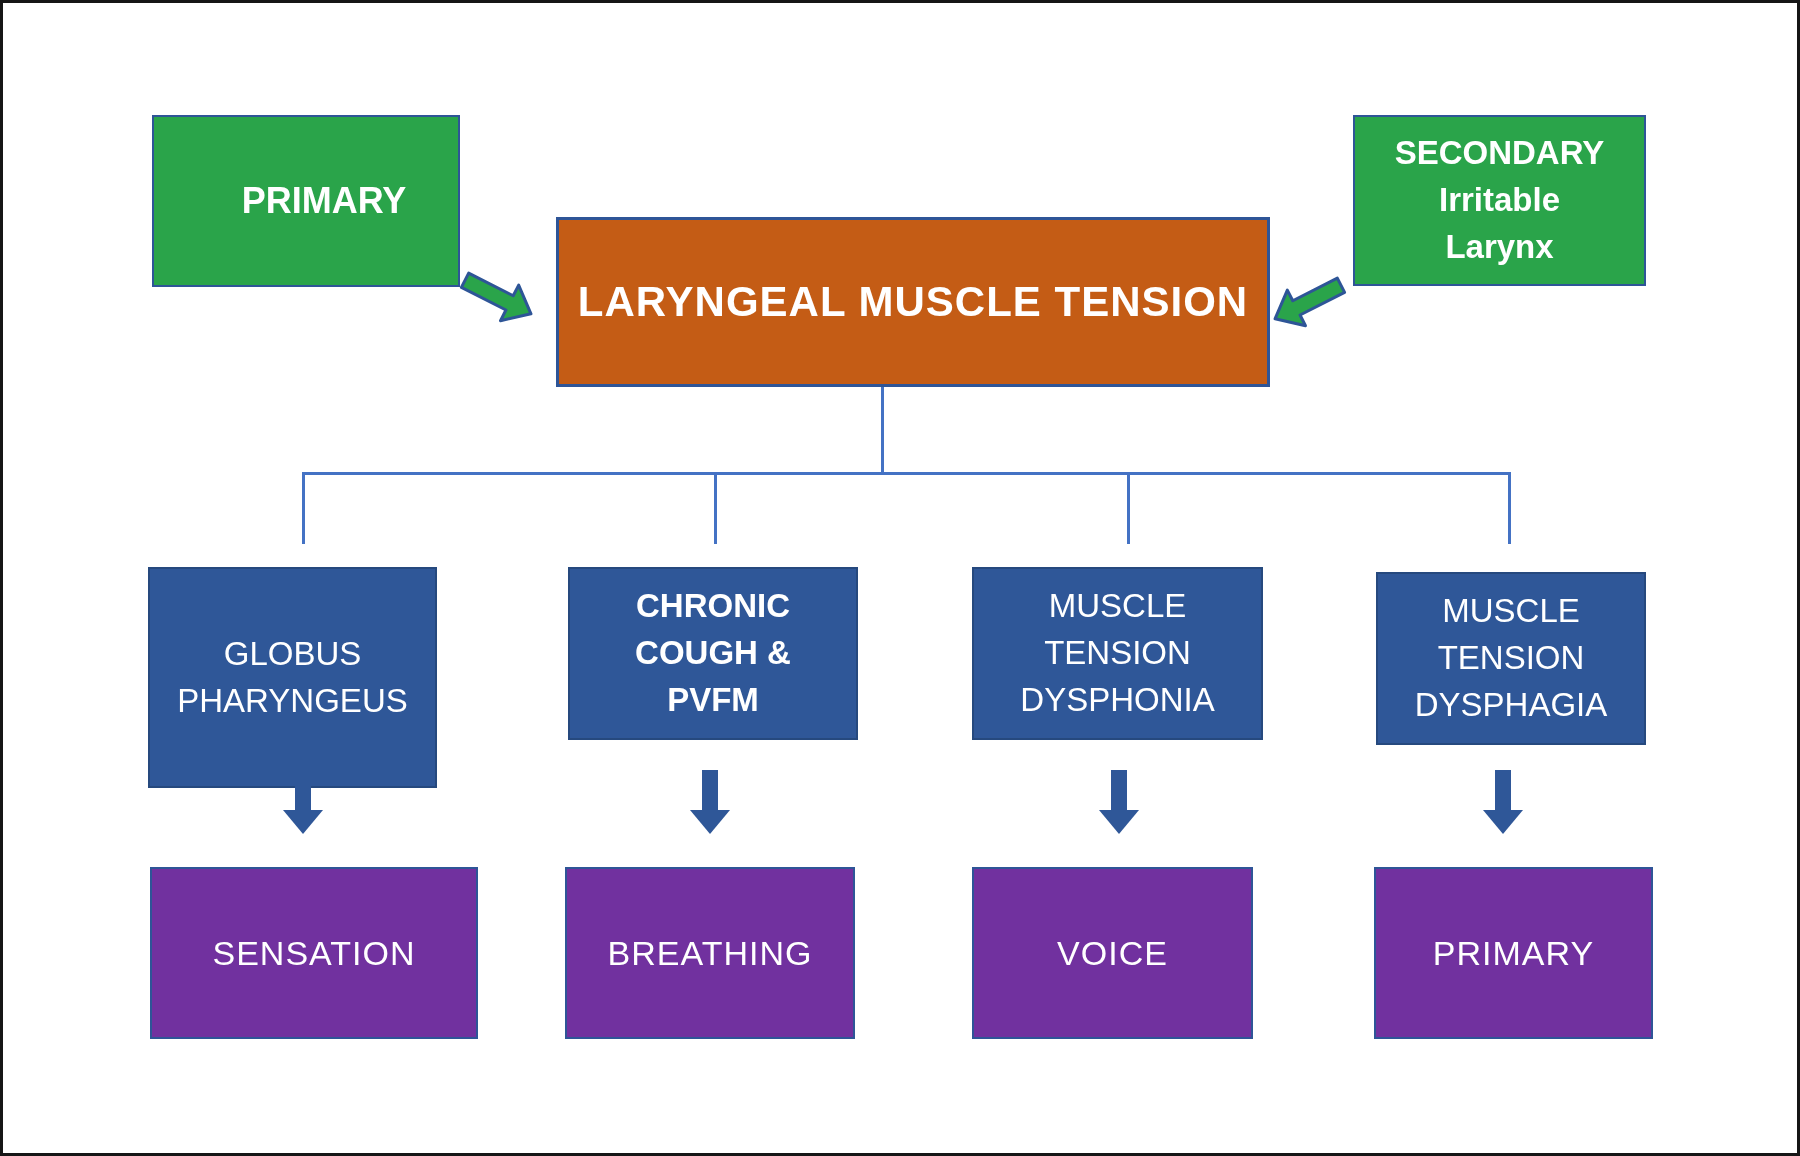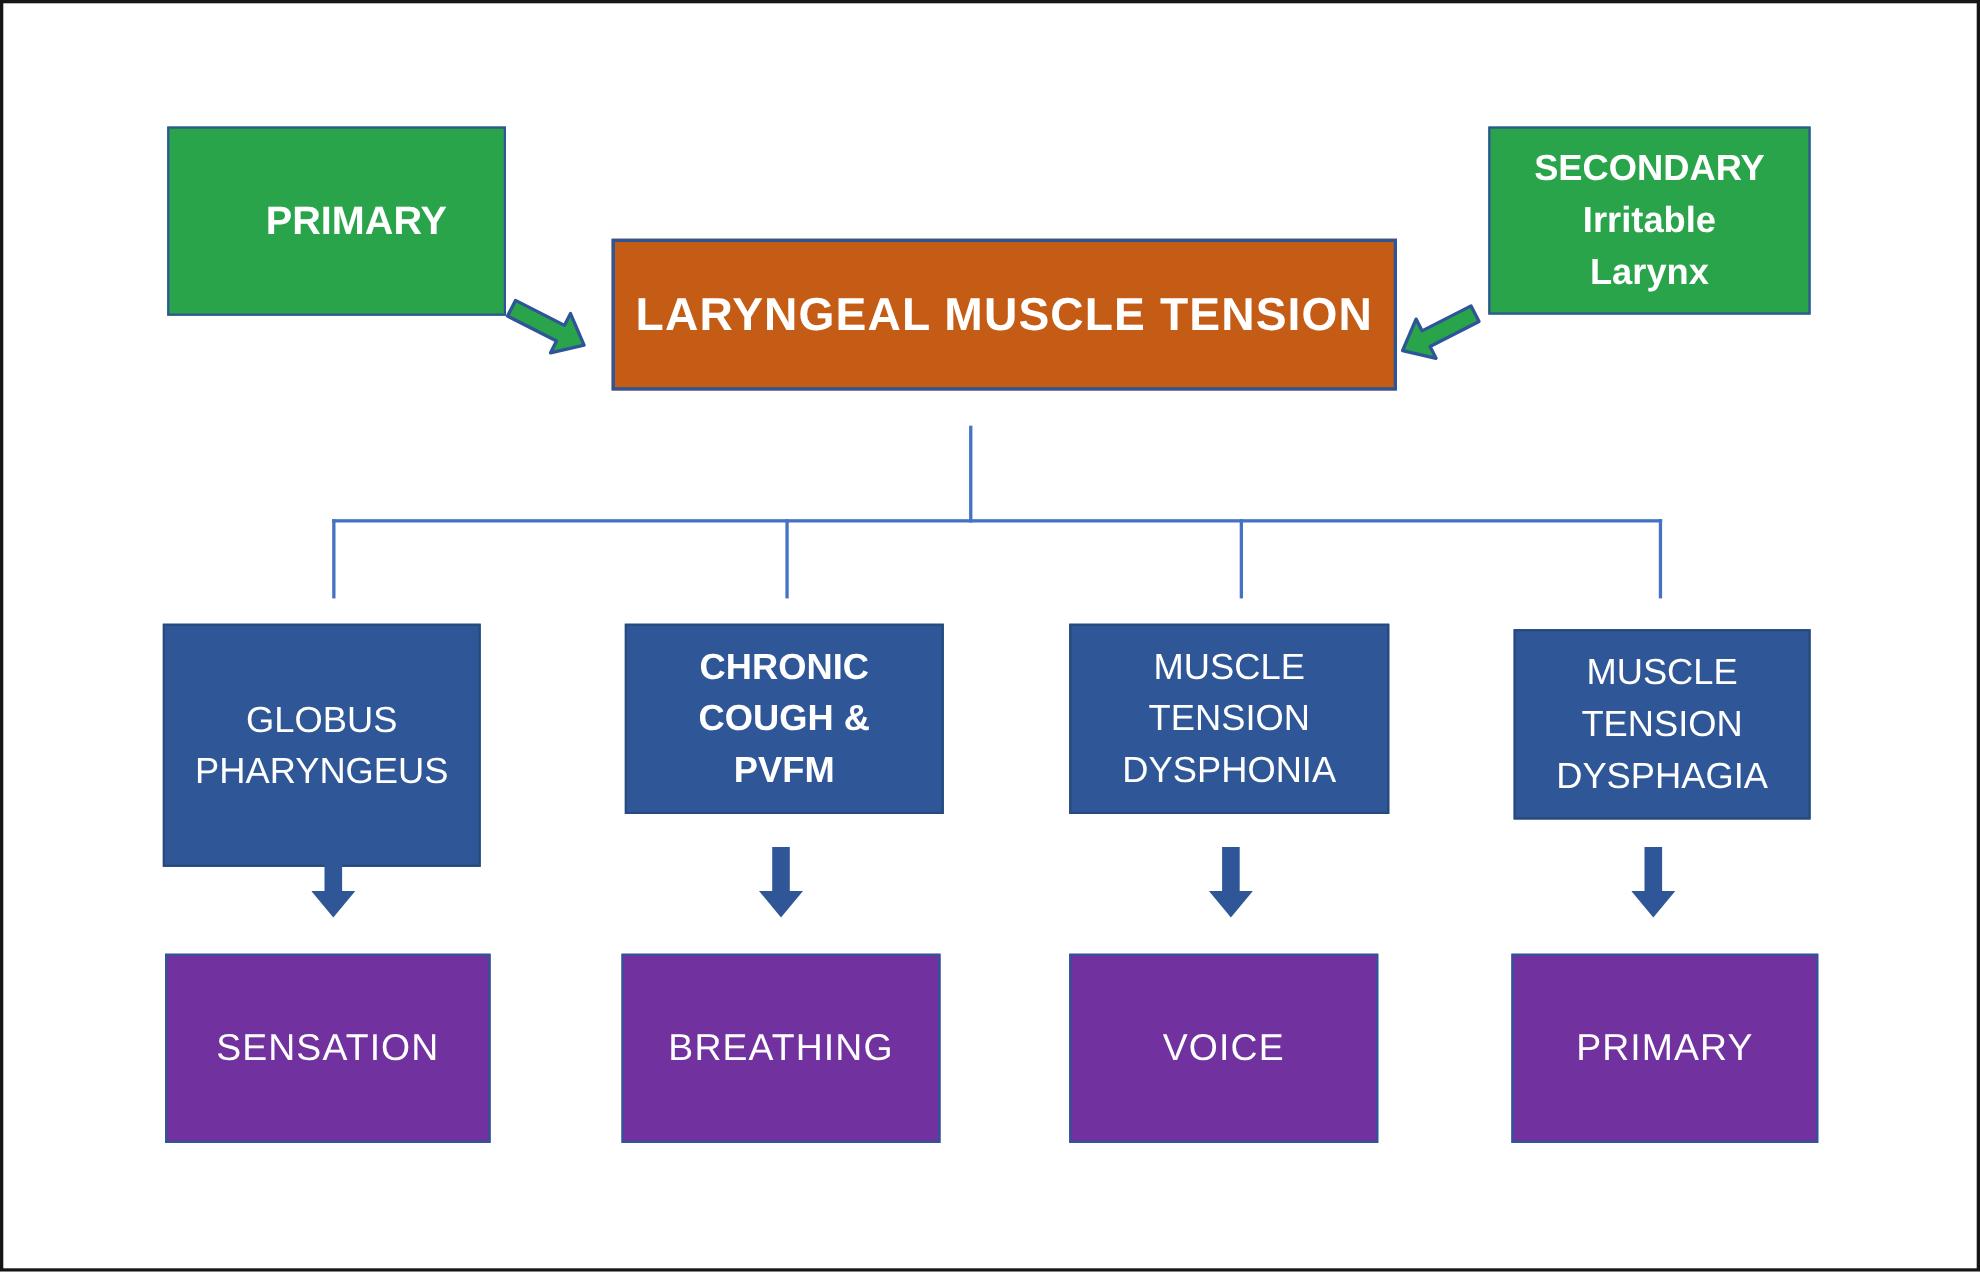--- a/index.html
+++ b/index.html
@@ -43,21 +43,21 @@
   <div class="box green bold-lg" style="left:149px; top:112px; width:308px; height:172px;padding-left:36px;">
     <span>PRIMARY</span>
   </div>
 
   <div class="box green bold-med" style="left:1350px; top:112px; width:293px; height:171px;">
     <span>SECONDARY
 Irritable
 Larynx</span>
   </div>
 
-  <div class="box orange bold-xl" style="left:553px; top:214px; width:714px; height:138px;">
+  <div class="box orange bold-xl" style="left:553px; top:214px; width:714px; height:170px;">
     <span>LARYNGEAL MUSCLE TENSION</span>
   </div>
 
   <svg class="arrow-abs" style="left:452px; top:262px; transform:rotate(27deg);" width="86" height="64" viewBox="0 0 86 64">
     <path d="M6,24 L56,24 L56,12 L80,32 L56,52 L56,40 L6,40 Z" fill="#2aa44a" stroke="#2e5597" stroke-width="3" stroke-linejoin="round"></path>
   </svg>
 
   <svg class="arrow-abs" style="left:1262px; top:267px; transform:rotate(153deg);" width="86" height="64" viewBox="0 0 86 64">
     <path d="M6,24 L56,24 L56,12 L80,32 L56,52 L56,40 L6,40 Z" fill="#2aa44a" stroke="#2e5597" stroke-width="3" stroke-linejoin="round"></path>
   </svg>
@@ -102,21 +102,21 @@
   </svg>
   <svg class="arrow-abs" style="left:1096px; top:767px;" width="40" height="64" viewBox="0 0 40 64">
     <rect x="12" y="0" width="16" height="41" fill="#2f5798"></rect>
     <polygon points="0,40 40,40 20,64" fill="#2f5798"></polygon>
   </svg>
   <svg class="arrow-abs" style="left:1480px; top:767px;" width="40" height="64" viewBox="0 0 40 64">
     <rect x="12" y="0" width="16" height="41" fill="#2f5798"></rect>
     <polygon points="0,40 40,40 20,64" fill="#2f5798"></polygon>
   </svg>
 
-  <div class="box purple out-text" style="left:147px; top:864px; width:296px; height:172px;">
+  <div class="box purple out-text" style="left:147px; top:864px; width:328px; height:172px;">
     <span>SENSATION</span>
   </div>
 
   <div class="box purple out-text" style="left:562px; top:864px; width:290px; height:172px;">
     <span>BREATHING</span>
   </div>
 
   <div class="box purple out-text" style="left:969px; top:864px; width:281px; height:172px;">
     <span>VOICE</span>
   </div>

